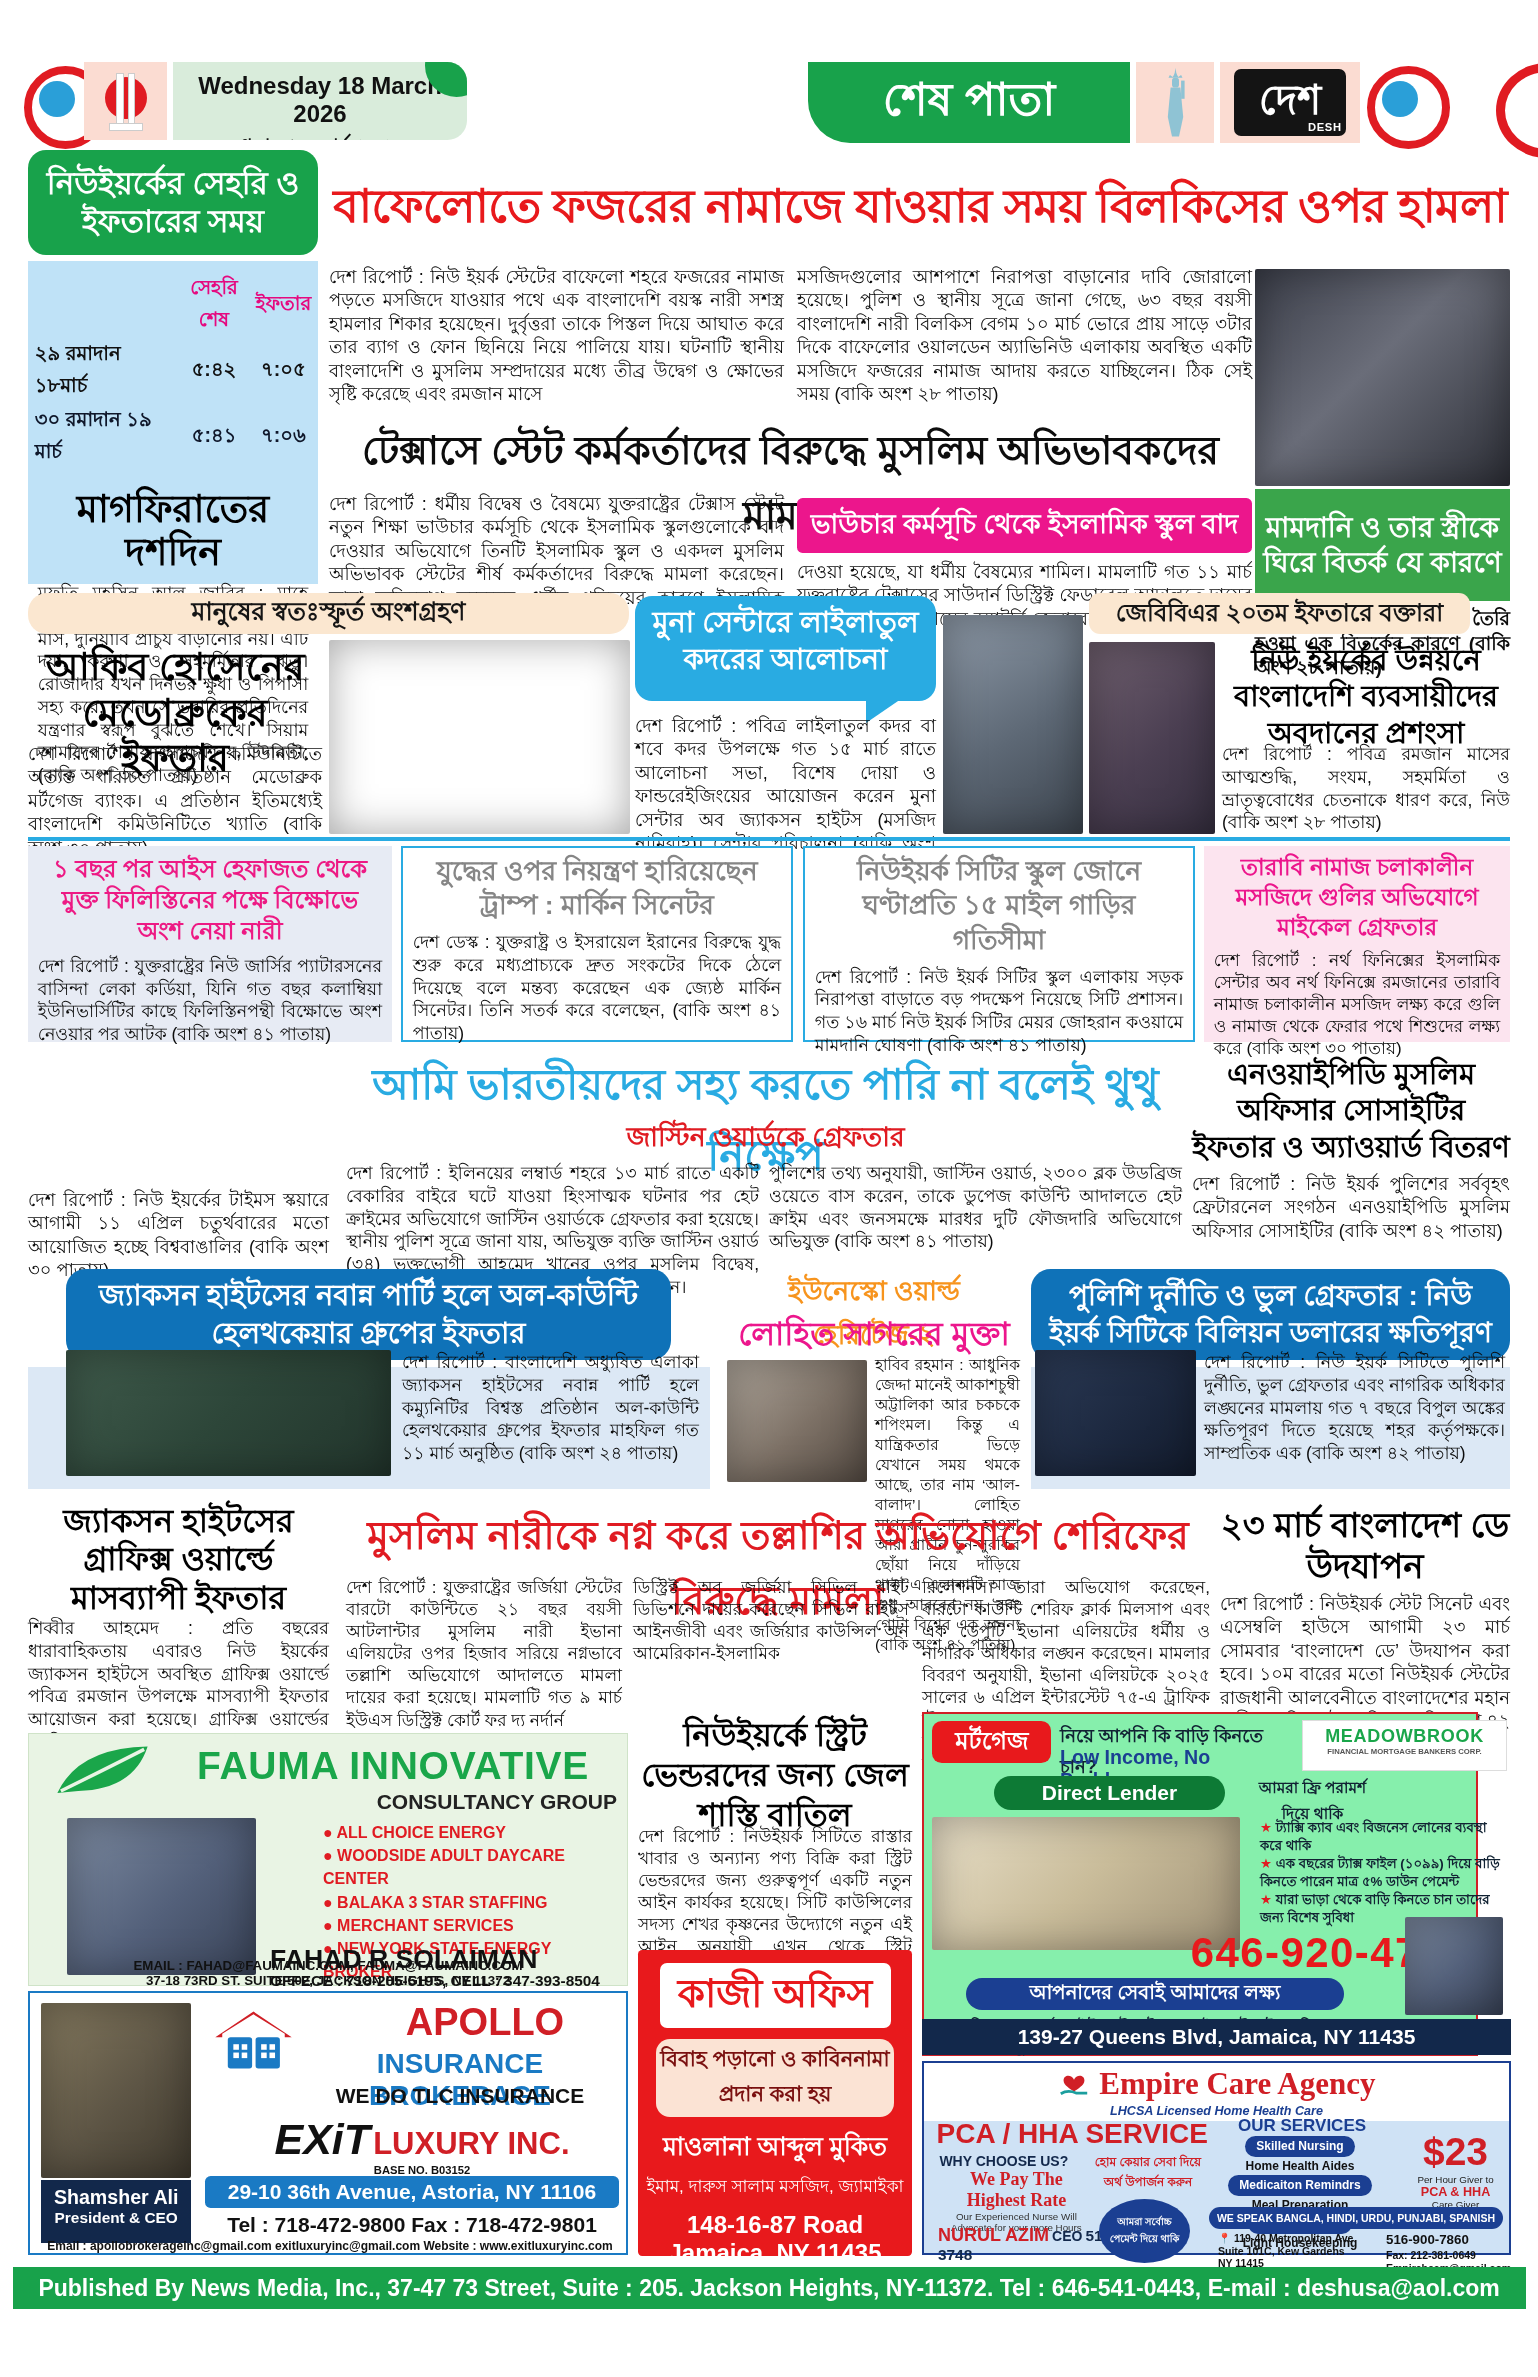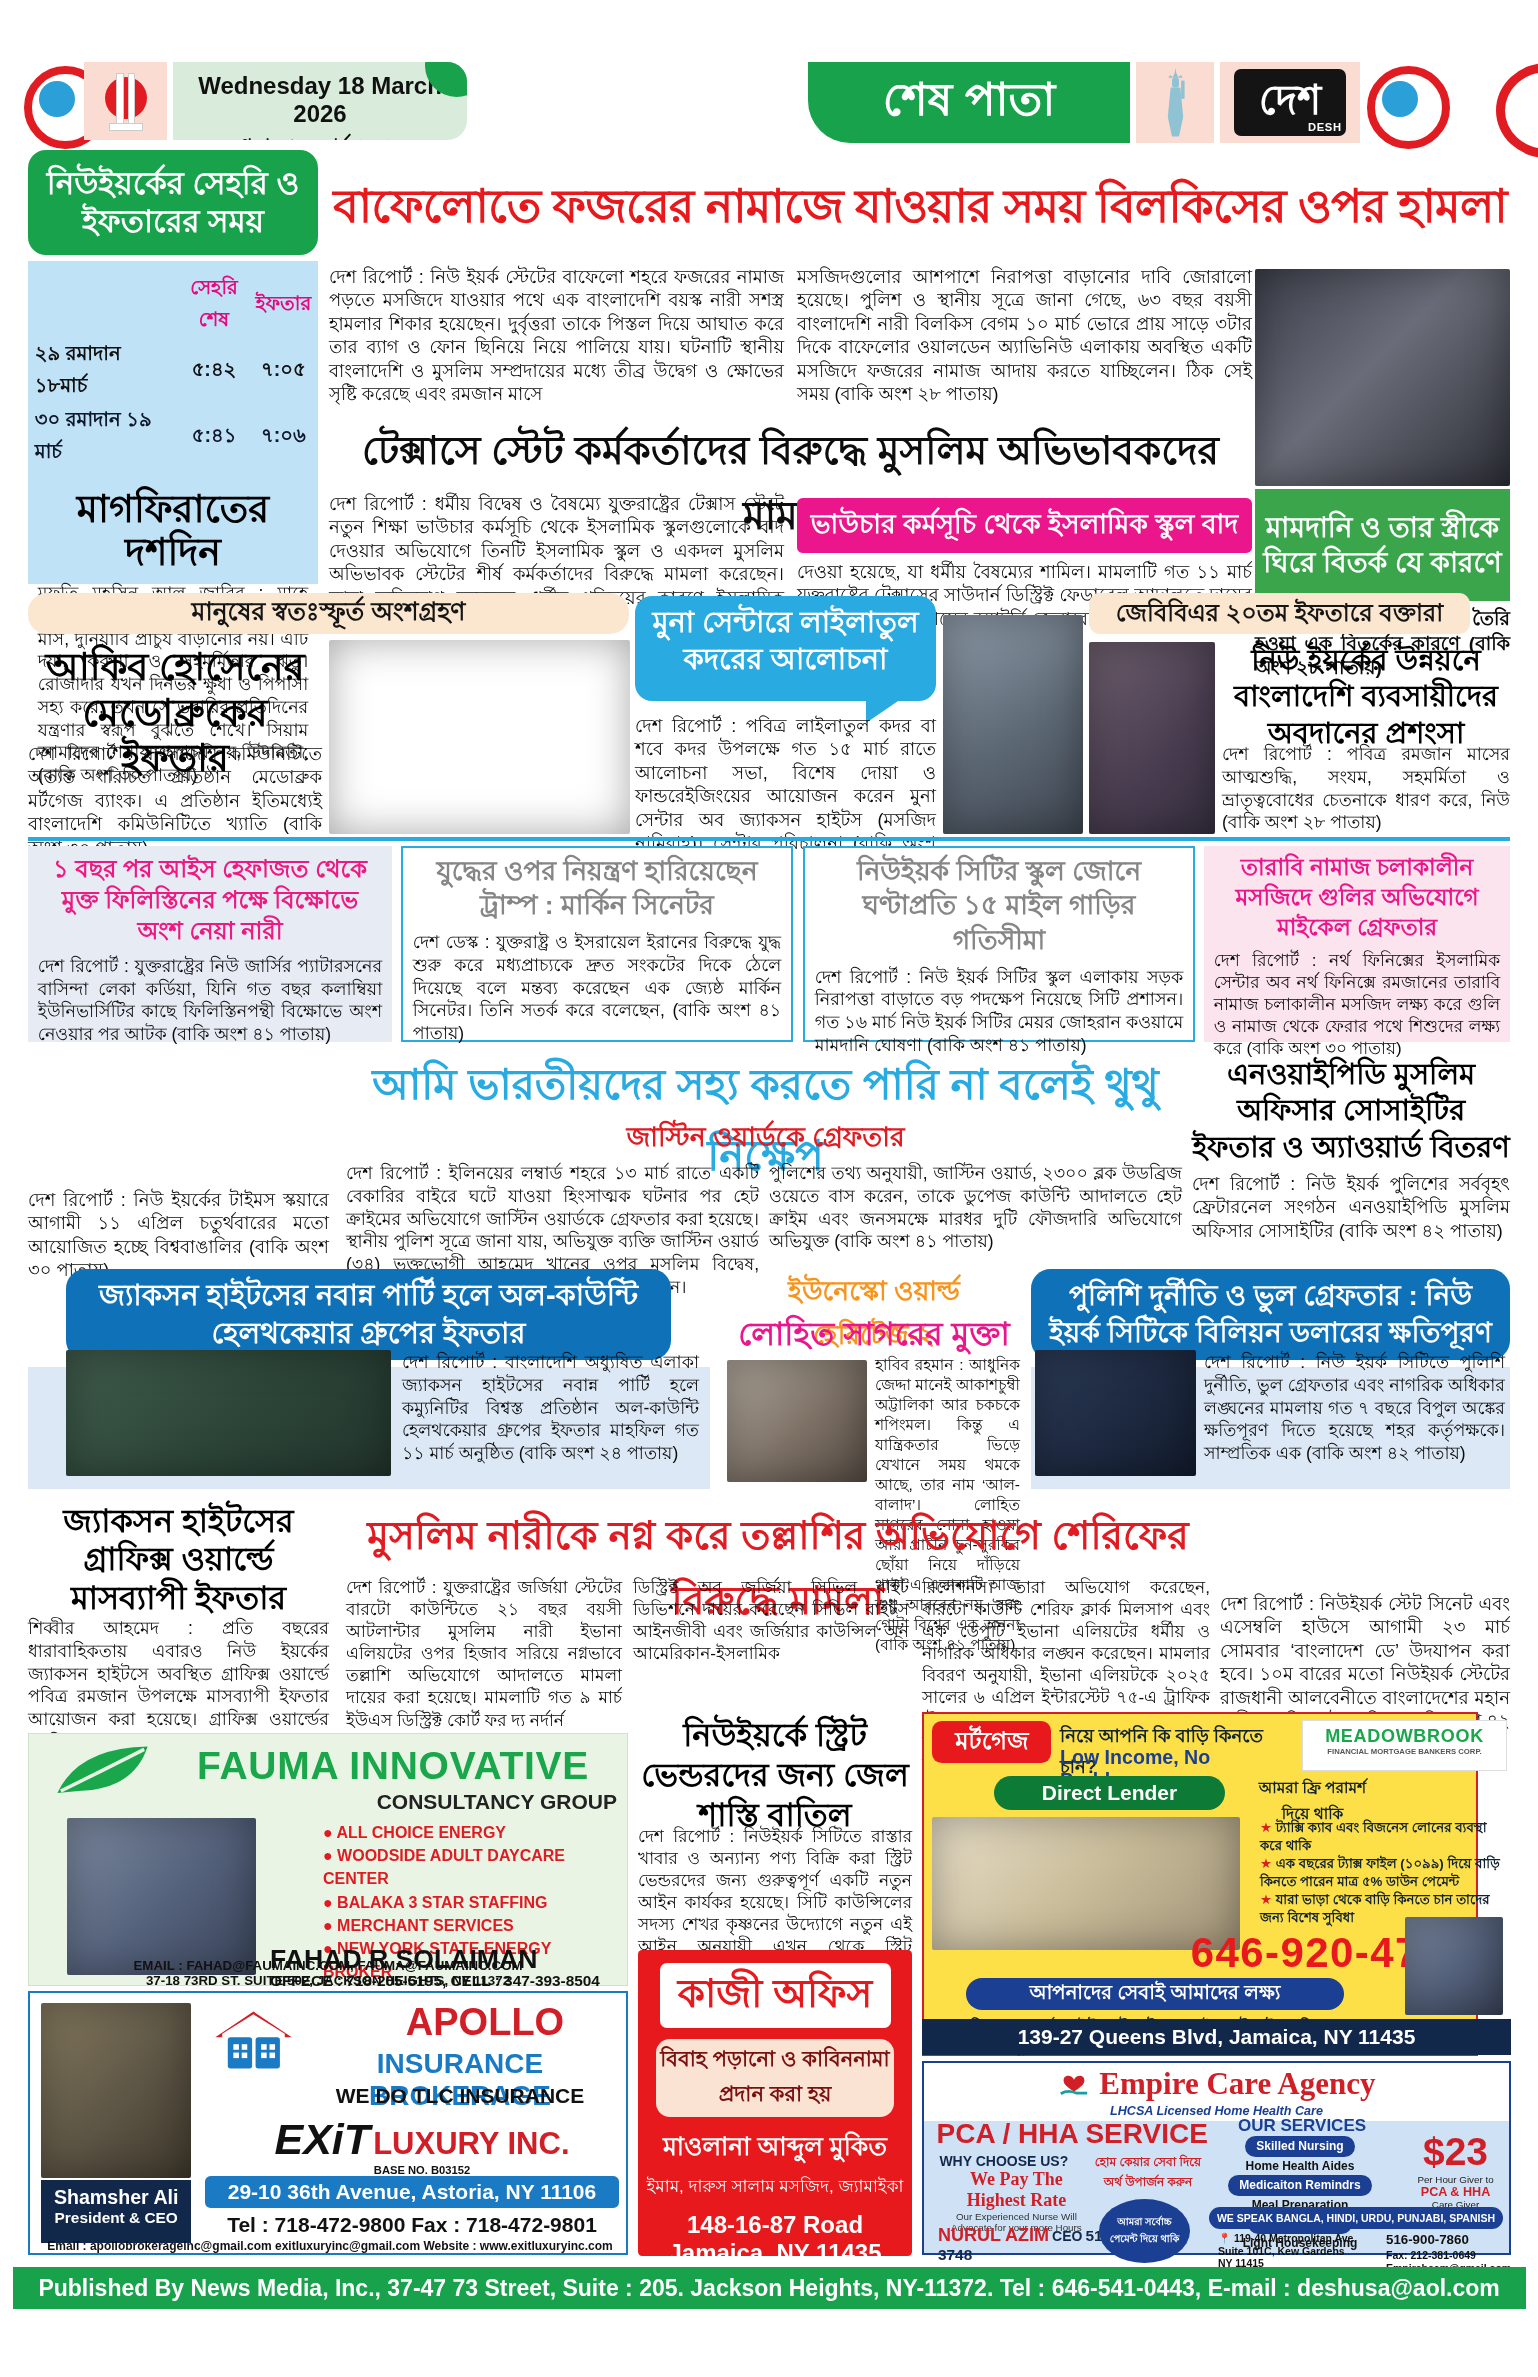--- a/index.html
+++ b/index.html
@@ -177,20 +177,21 @@
   <div class="abs bt" style="left:1204px;top:1351px;width:301px;height:126px;font-size:17.5px;">দেশ রিপোর্ট : নিউ ইয়র্ক সিটিতে পুলিশি দুর্নীতি, ভুল গ্রেফতার এবং নাগরিক অধিকার লঙ্ঘনের মামলায় গত ৭ বছরে বিপুল অঙ্কের ক্ষতিপূরণ দিতে হয়েছে শহর কর্তৃপক্ষকে। সাম্প্রতিক এক (বাকি অংশ ৪২ পাতায়)</div>
 
   <div class="abs hl" style="left:28px;top:1502px;width:301px;font-size:32px;line-height:1.2;color:#000;">জ্যাকসন হাইটসের গ্রাফিক্স ওয়ার্ল্ডে মাসব্যাপী ইফতার</div>
   <div class="abs bt" style="left:28px;top:1617px;width:301px;height:105px;font-size:17.5px;">শিব্বীর আহমেদ : প্রতি বছরের ধারাবাহিকতায় এবারও নিউ ইয়র্কের জ্যাকসন হাইটসে অবস্থিত গ্রাফিক্স ওয়ার্ল্ডে পবিত্র রমজান উপলক্ষে মাসব্যাপী ইফতার আয়োজন করা হয়েছে। গ্রাফিক্স ওয়ার্ল্ডের  (বাকি অংশ ৪২ পাতায়)</div>
 
   <div class="abs hl" style="left:346px;top:1505px;width:864px;font-size:39px;color:#e01b22;">মুসলিম নারীকে নগ্ন করে তল্লাশির অভিযোগে শেরিফের বিরুদ্ধে মামলা</div>
   <div class="abs bt" style="left:346px;top:1577px;width:276px;height:147px;font-size:17px;">দেশ রিপোর্ট : যুক্তরাষ্ট্রের জর্জিয়া স্টেটের  বারটো কাউন্টিতে ২১ বছর বয়সী আটলান্টার মুসলিম নারী ইভানা এলিয়টের ওপর হিজাব সরিয়ে  নগ্নভাবে তল্লাশি অভিযোগে আদালতে মামলা দায়ের করা হয়েছে। মামলাটি গত ৯ মার্চ  ইউএস ডিস্ট্রিক্ট কোর্ট ফর দ্য নর্দার্ন</div>
   <div class="abs bt" style="left:633px;top:1577px;width:276px;height:147px;font-size:17px;">ডিস্ট্রিক্ট অব জর্জিয়া সিভিল রাইট ডিভিশনে  দায়ের করেছেন সিভিল রাইটস আইনজীবী এবং জর্জিয়ার কাউন্সিল অন আমেরিকান-ইসলামিক</div>
   <div class="abs bt" style="left:922px;top:1577px;width:288px;height:147px;font-size:17px;">রিলেশনস। তারা অভিযোগ করেছেন, বারটো কাউন্টি শেরিফ ক্লার্ক মিলসাপ এবং এক ডেপুটি ইভানা এলিয়টের ধর্মীয় ও নাগরিক অধিকার লঙ্ঘন করেছেন। মামলার বিবরণ অনুযায়ী, ইভানা এলিয়টকে ২০২৫ সালের ৬ এপ্রিল ইন্টারস্টেট ৭৫-এ ট্রাফিক স্টপের সময় গ্রেফতার করা হয়। এরপর তিনি বারটো কাউন্টি জেলে পৌঁছলে, (বাকি অংশ ৪২ পাতায়)</div>
 
+  <div class="abs hl" style="left:1220px;top:1505px;width:290px;font-size:34px;line-height:1.2;color:#000;">২৩ মার্চ বাংলাদেশ ডে উদযাপন</div>
   <div class="abs bt" style="left:1220px;top:1593px;width:290px;height:129px;">দেশ রিপোর্ট : নিউইয়র্ক স্টেট সিনেট এবং এসেম্বলি হাউসে আগামী ২৩ মার্চ সোমবার ‘বাংলাদেশ ডে’ উদযাপন করা হবে। ১০ম বারের মতো নিউইয়র্ক স্টেটের রাজধানী আলবেনীতে বাংলাদেশের মহান স্বাধীনতা দিবস উদযাপিত   (বাকি অংশ ৪২ পাতায়)</div>
 
   <div class="abs" style="left:28px;top:1733px;width:600px;height:253px;background:#e9f4e4;border:1.4px solid #cfe3c8;box-sizing:border-box;">
     <svg class="abs" style="left:21px;top:7px;" width="105" height="59" viewBox="0 0 150 85">
       <path d="M10 75 Q40 10 140 8 Q120 70 40 72 Z" fill="#1aa64a"></path>
       <path d="M15 72 Q70 45 135 12" stroke="#e9f4e4" stroke-width="5" fill="none"></path>
     </svg>
     <div class="abs" style="left:140px;top:9.8px;width:448px;font-size:39px;font-weight:bold;color:#1aa64a;text-align:center;letter-spacing:0.7px;">FAUMA INNOVATIVE</div>
     <div class="abs" style="left:301px;top:56px;width:287px;font-size:21px;font-weight:bold;color:#222;text-align:right;">CONSULTANCY GROUP</div>
     <div class="abs photo" style="left:38px;top:84px;width:189px;height:157px;background:linear-gradient(135deg,#7c8aa0,#53607a 55%,#3a4459);"></div>
@@ -256,21 +257,21 @@
       <div style="font-size:21px;font-weight:bold;color:#7a1010;">বিবাহ পড়ানো ও কাবিননামা</div>
       <div style="font-size:21px;font-weight:bold;color:#7a1010;">প্রদান করা হয়</div>
     </div>
     <div style="font-size:25px;font-weight:bold;margin-top:9.8px;">মাওলানা আব্দুল মুকিত</div>
     <div style="font-size:17px;margin-top:2.8px;">ইমাম, দারুস সালাম মসজিদ, জ্যামাইকা</div>
     <div style="font-size:24px;font-weight:bold;margin-top:9.8px;">148-16-87 Road</div>
     <div style="font-size:24px;font-weight:bold;">Jamaica, NY 11435</div>
     <div style="font-size:35px;font-weight:bold;margin-top:8.4px;">917-428-1519</div>
   </div>
 
-  <div class="abs" style="left:922px;top:1712px;width:556px;height:344px;background:#fde047;border:2.8px solid #d01f26;box-sizing:border-box;">
+  <div class="abs" style="left:922px;top:1712px;width:556px;height:344px;background:#86efac;border:2.8px solid #d01f26;box-sizing:border-box;">
     <div class="abs flexc" style="left:8.4px;top:7px;width:119px;height:42px;background:#e8191c;border-radius:9.8px;">
       <span style="color:#fff;font-size:24px;font-weight:bold;">মর্টগেজ</span>
     </div>
     <div class="abs" style="left:136px;top:8.4px;width:231px;font-size:18px;font-weight:bold;color:#123;">নিয়ে আপনি কি বাড়ি কিনতে চান?</div>
     <div class="abs" style="left:136px;top:32px;width:231px;font-size:19.6px;font-weight:bold;color:#1b3f92;">Low Income, No Problem</div>
     <div class="abs" style="left:378px;top:5.6px;width:203px;height:49px;background:#fff;border:0.7px solid #ddd;text-align:center;">
       <div style="font-size:18px;font-weight:bold;color:#1aa64a;margin-top:5.6px;letter-spacing:0.7px;">MEADOWBROOK</div>
       <div style="font-size:7.7px;font-weight:bold;color:#555;">FINANCIAL MORTGAGE BANKERS CORP.</div>
     </div>
     <div class="abs flexc" style="left:70px;top:62px;width:231px;height:34px;background:#0d7a35;border-radius:17px;">

